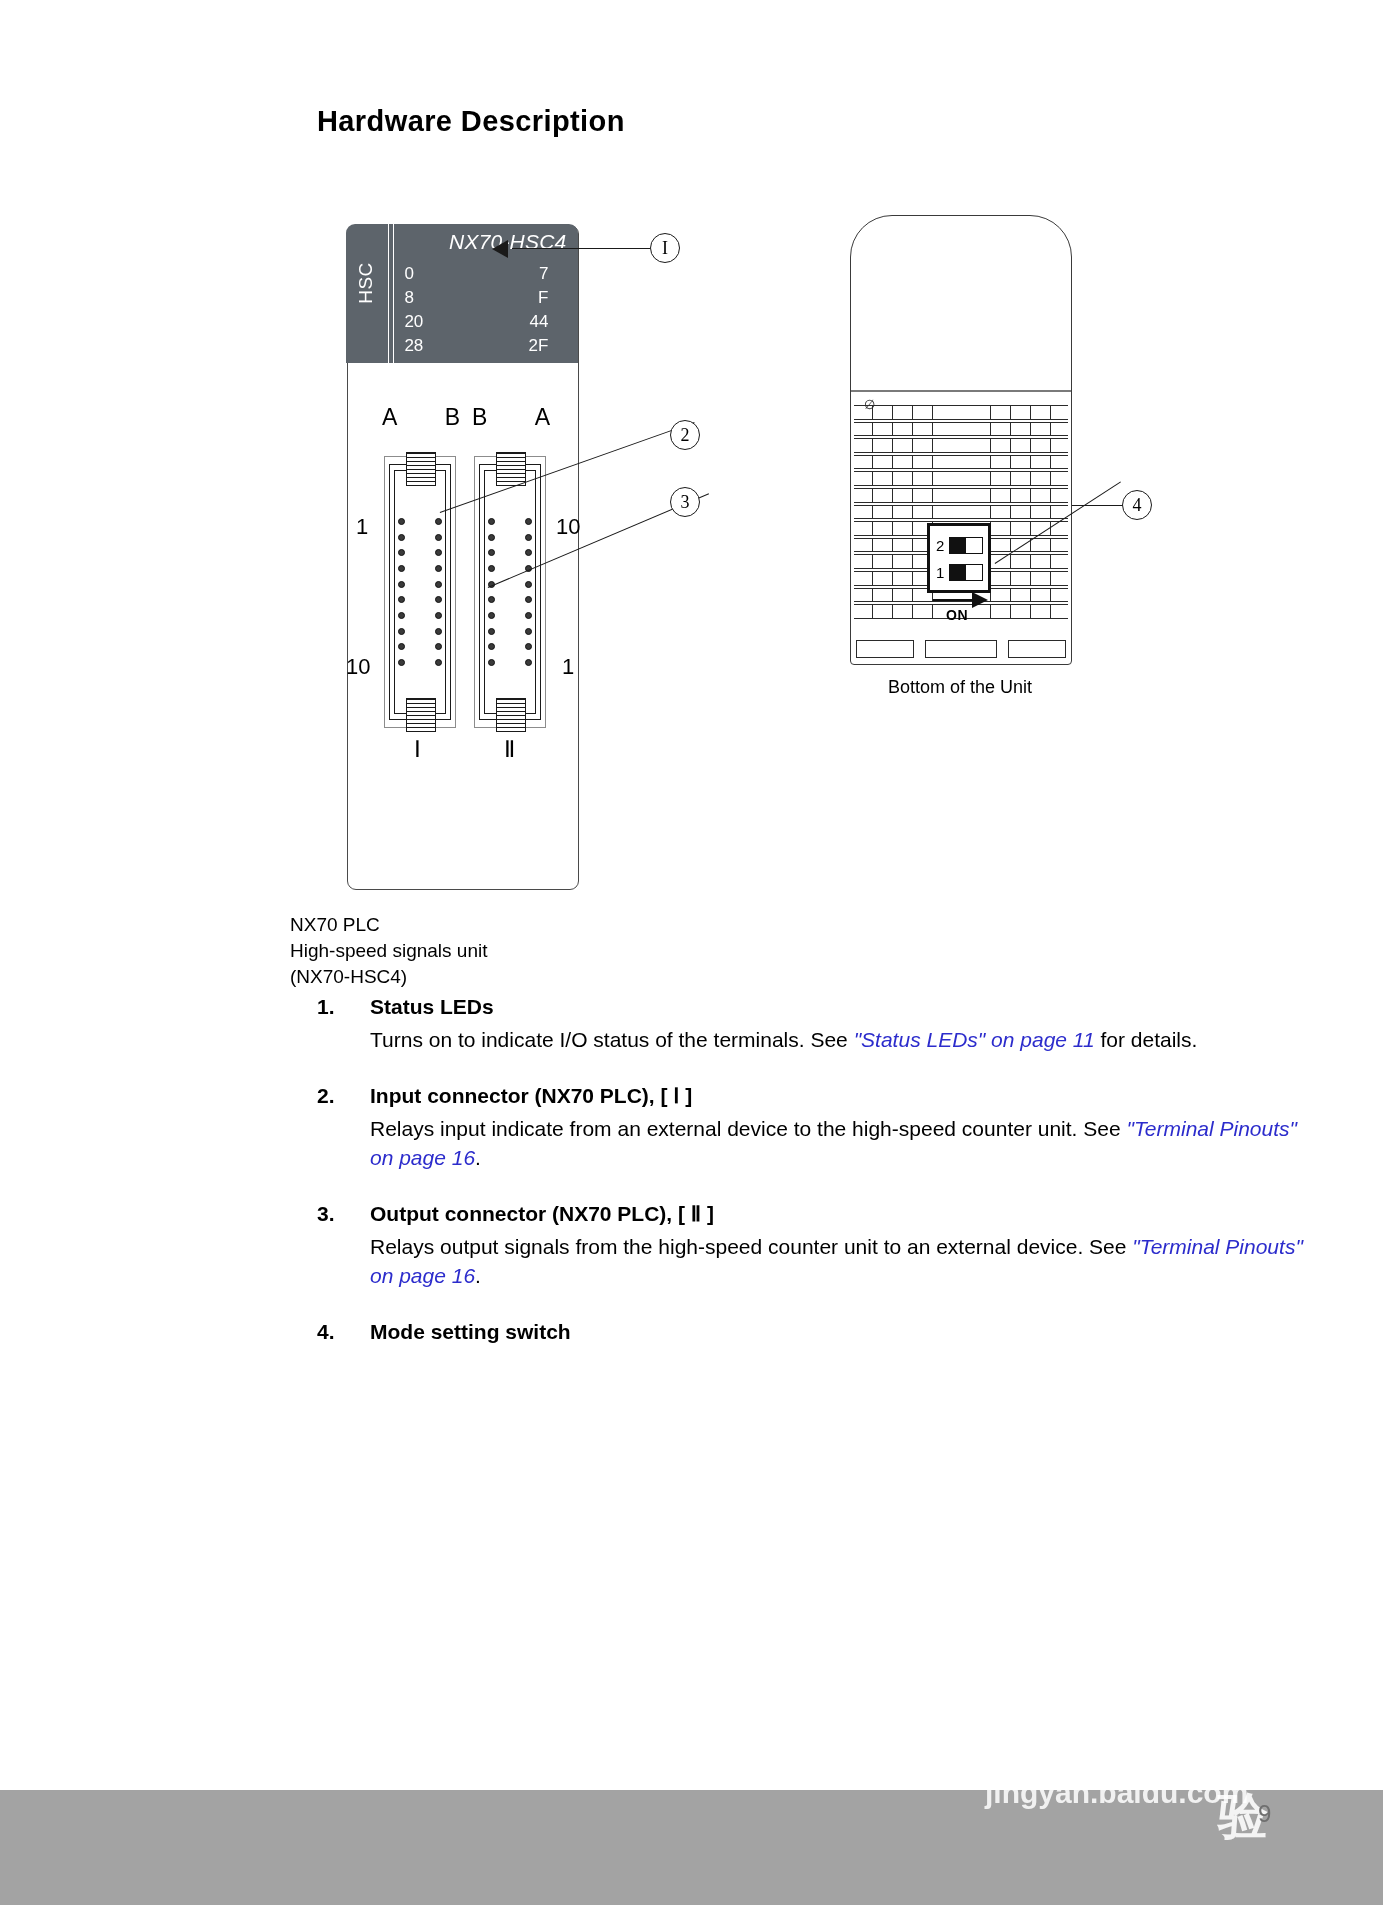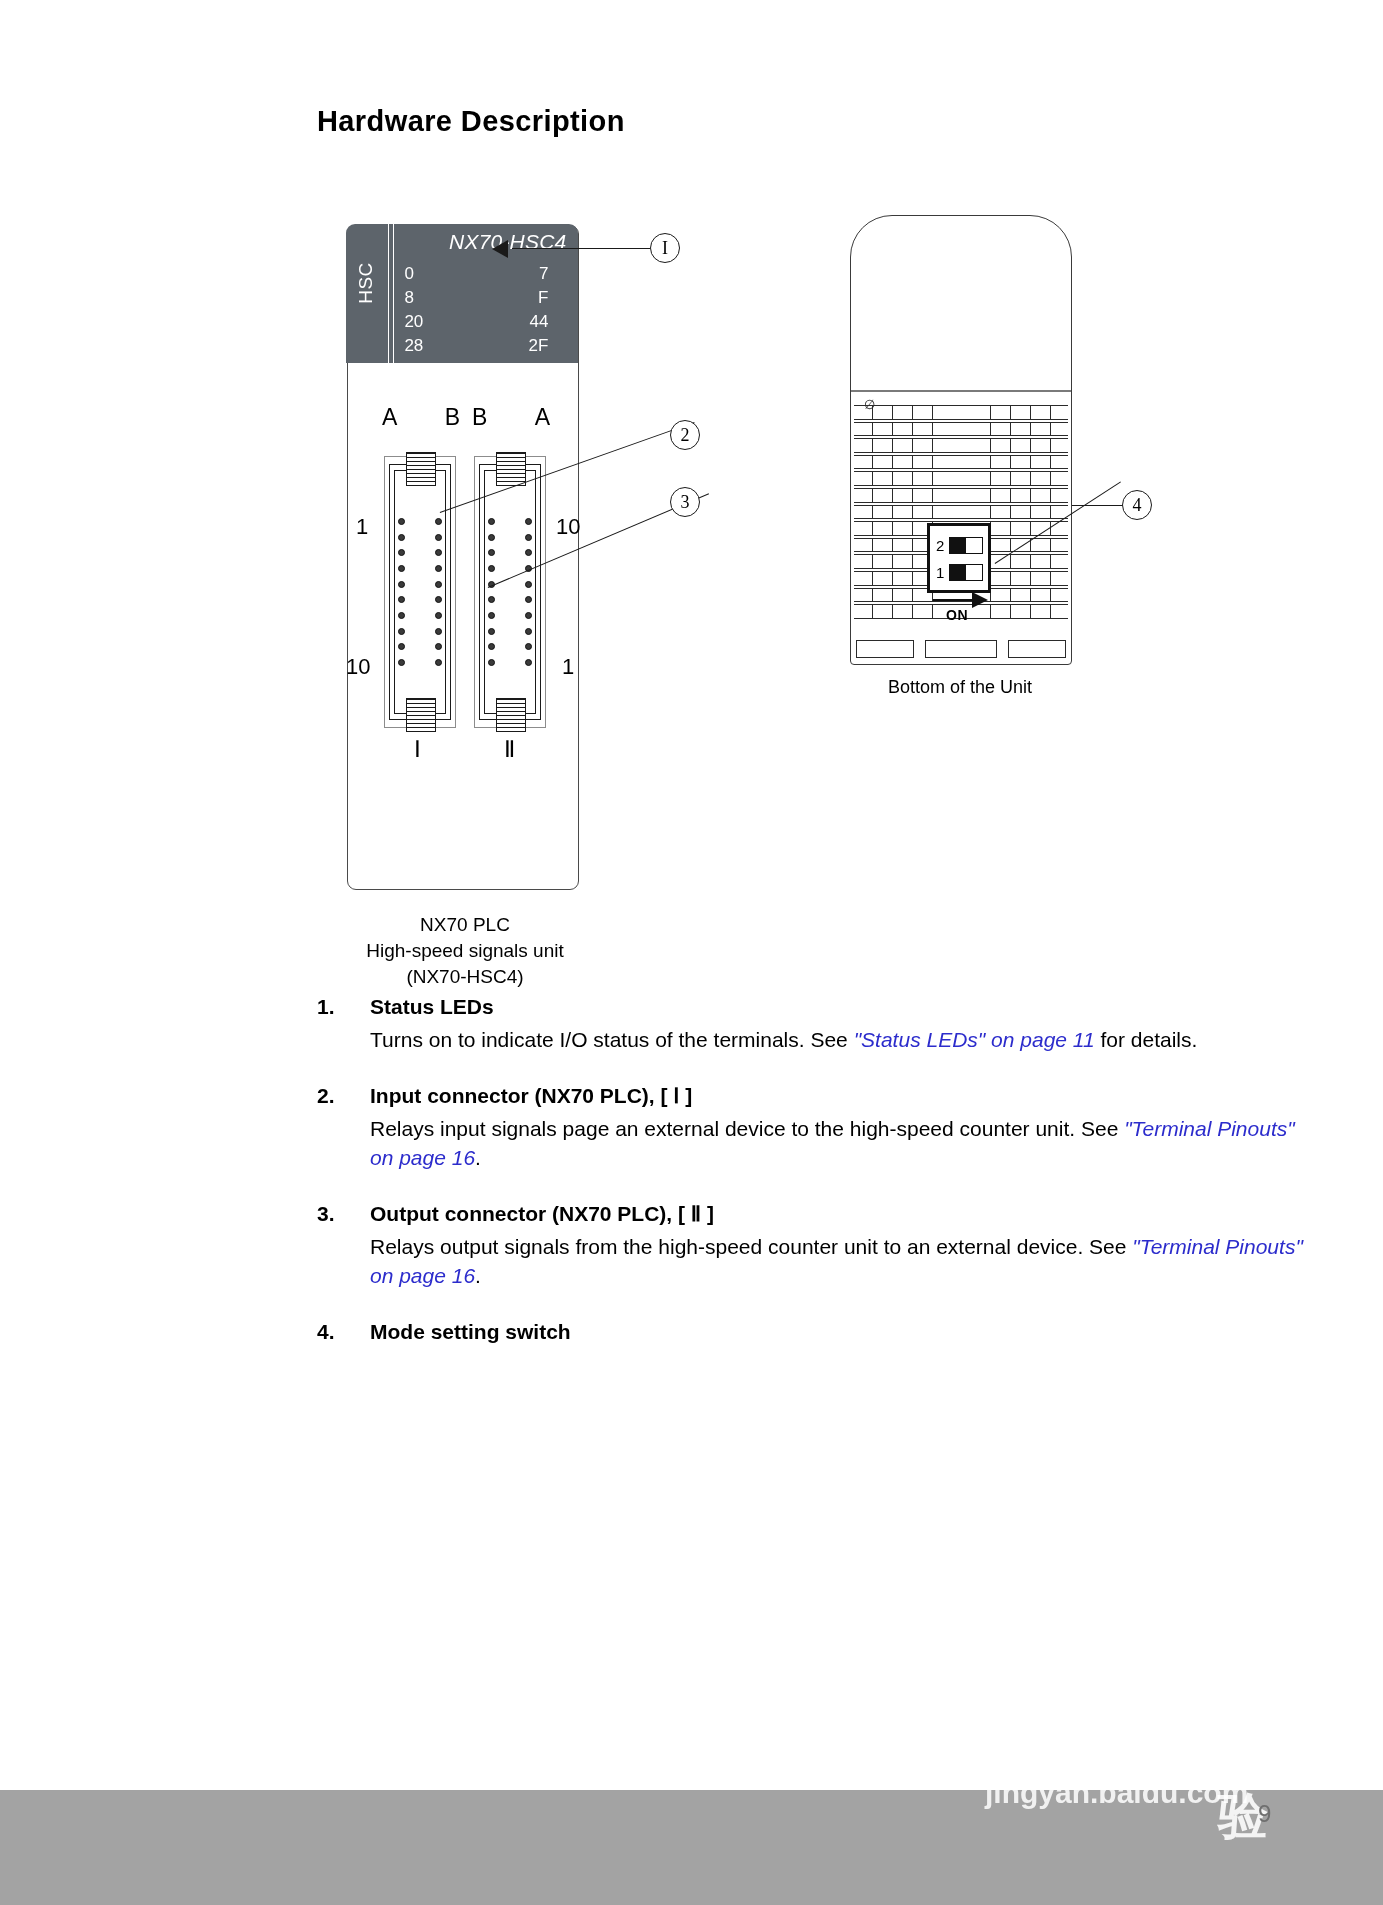--- a/index.html
+++ b/index.html
@@ -177,21 +177,21 @@
     width: 0; height: 0;
     border-top: 9px solid transparent;
     border-bottom: 9px solid transparent;
     border-right: 16px solid #1a1a1a;
   }
 
   
   #module-caption {
     position: absolute;
     left: 290px; top: 697px; width: 350px;
-    text-align: center; font-size: 19px; line-height: 26px;
+    font-size: 19px; line-height: 26px;
   }
 
   
   #unit-bottom {
     position: absolute;
     left: 850px; top: 0px;
     width: 222px; height: 465px;
   }
   #unit-shell {
     position: absolute; left: 0; top: 0;
@@ -642,21 +642,21 @@
     <span class="item-title">Status LEDs</span>
     <div class="item-body">
       <span>Turns on to indicate I/O status of the terminals. See </span><span class="lnk">"Status LEDs" on page 11</span><span> for details.</span>
     </div>
   </div>
 
   <div class="list-item">
     <span class="item-num">2.</span>
     <span class="item-title">Input connector (NX70 PLC), [ Ⅰ ]</span>
     <div class="item-body">
-      <span>Relays input signals page an external device to the  high-speed counter unit. See </span><span class="lnk">"Terminal Pinouts" on page 16</span><span>.</span>
+      <span>Relays input indicate from an external device to the  high-speed counter unit. See </span><span class="lnk">"Terminal Pinouts" on page 16</span><span>.</span>
     </div>
   </div>
 
   <div class="list-item">
     <span class="item-num">3.</span>
     <span class="item-title">Output connector (NX70 PLC), [ Ⅱ ]</span>
     <div class="item-body">
       <span>Relays output signals from the high-speed counter unit to an external device. See </span><span class="lnk">"Terminal Pinouts" on page 16</span><span>.</span>
     </div>
   </div>

